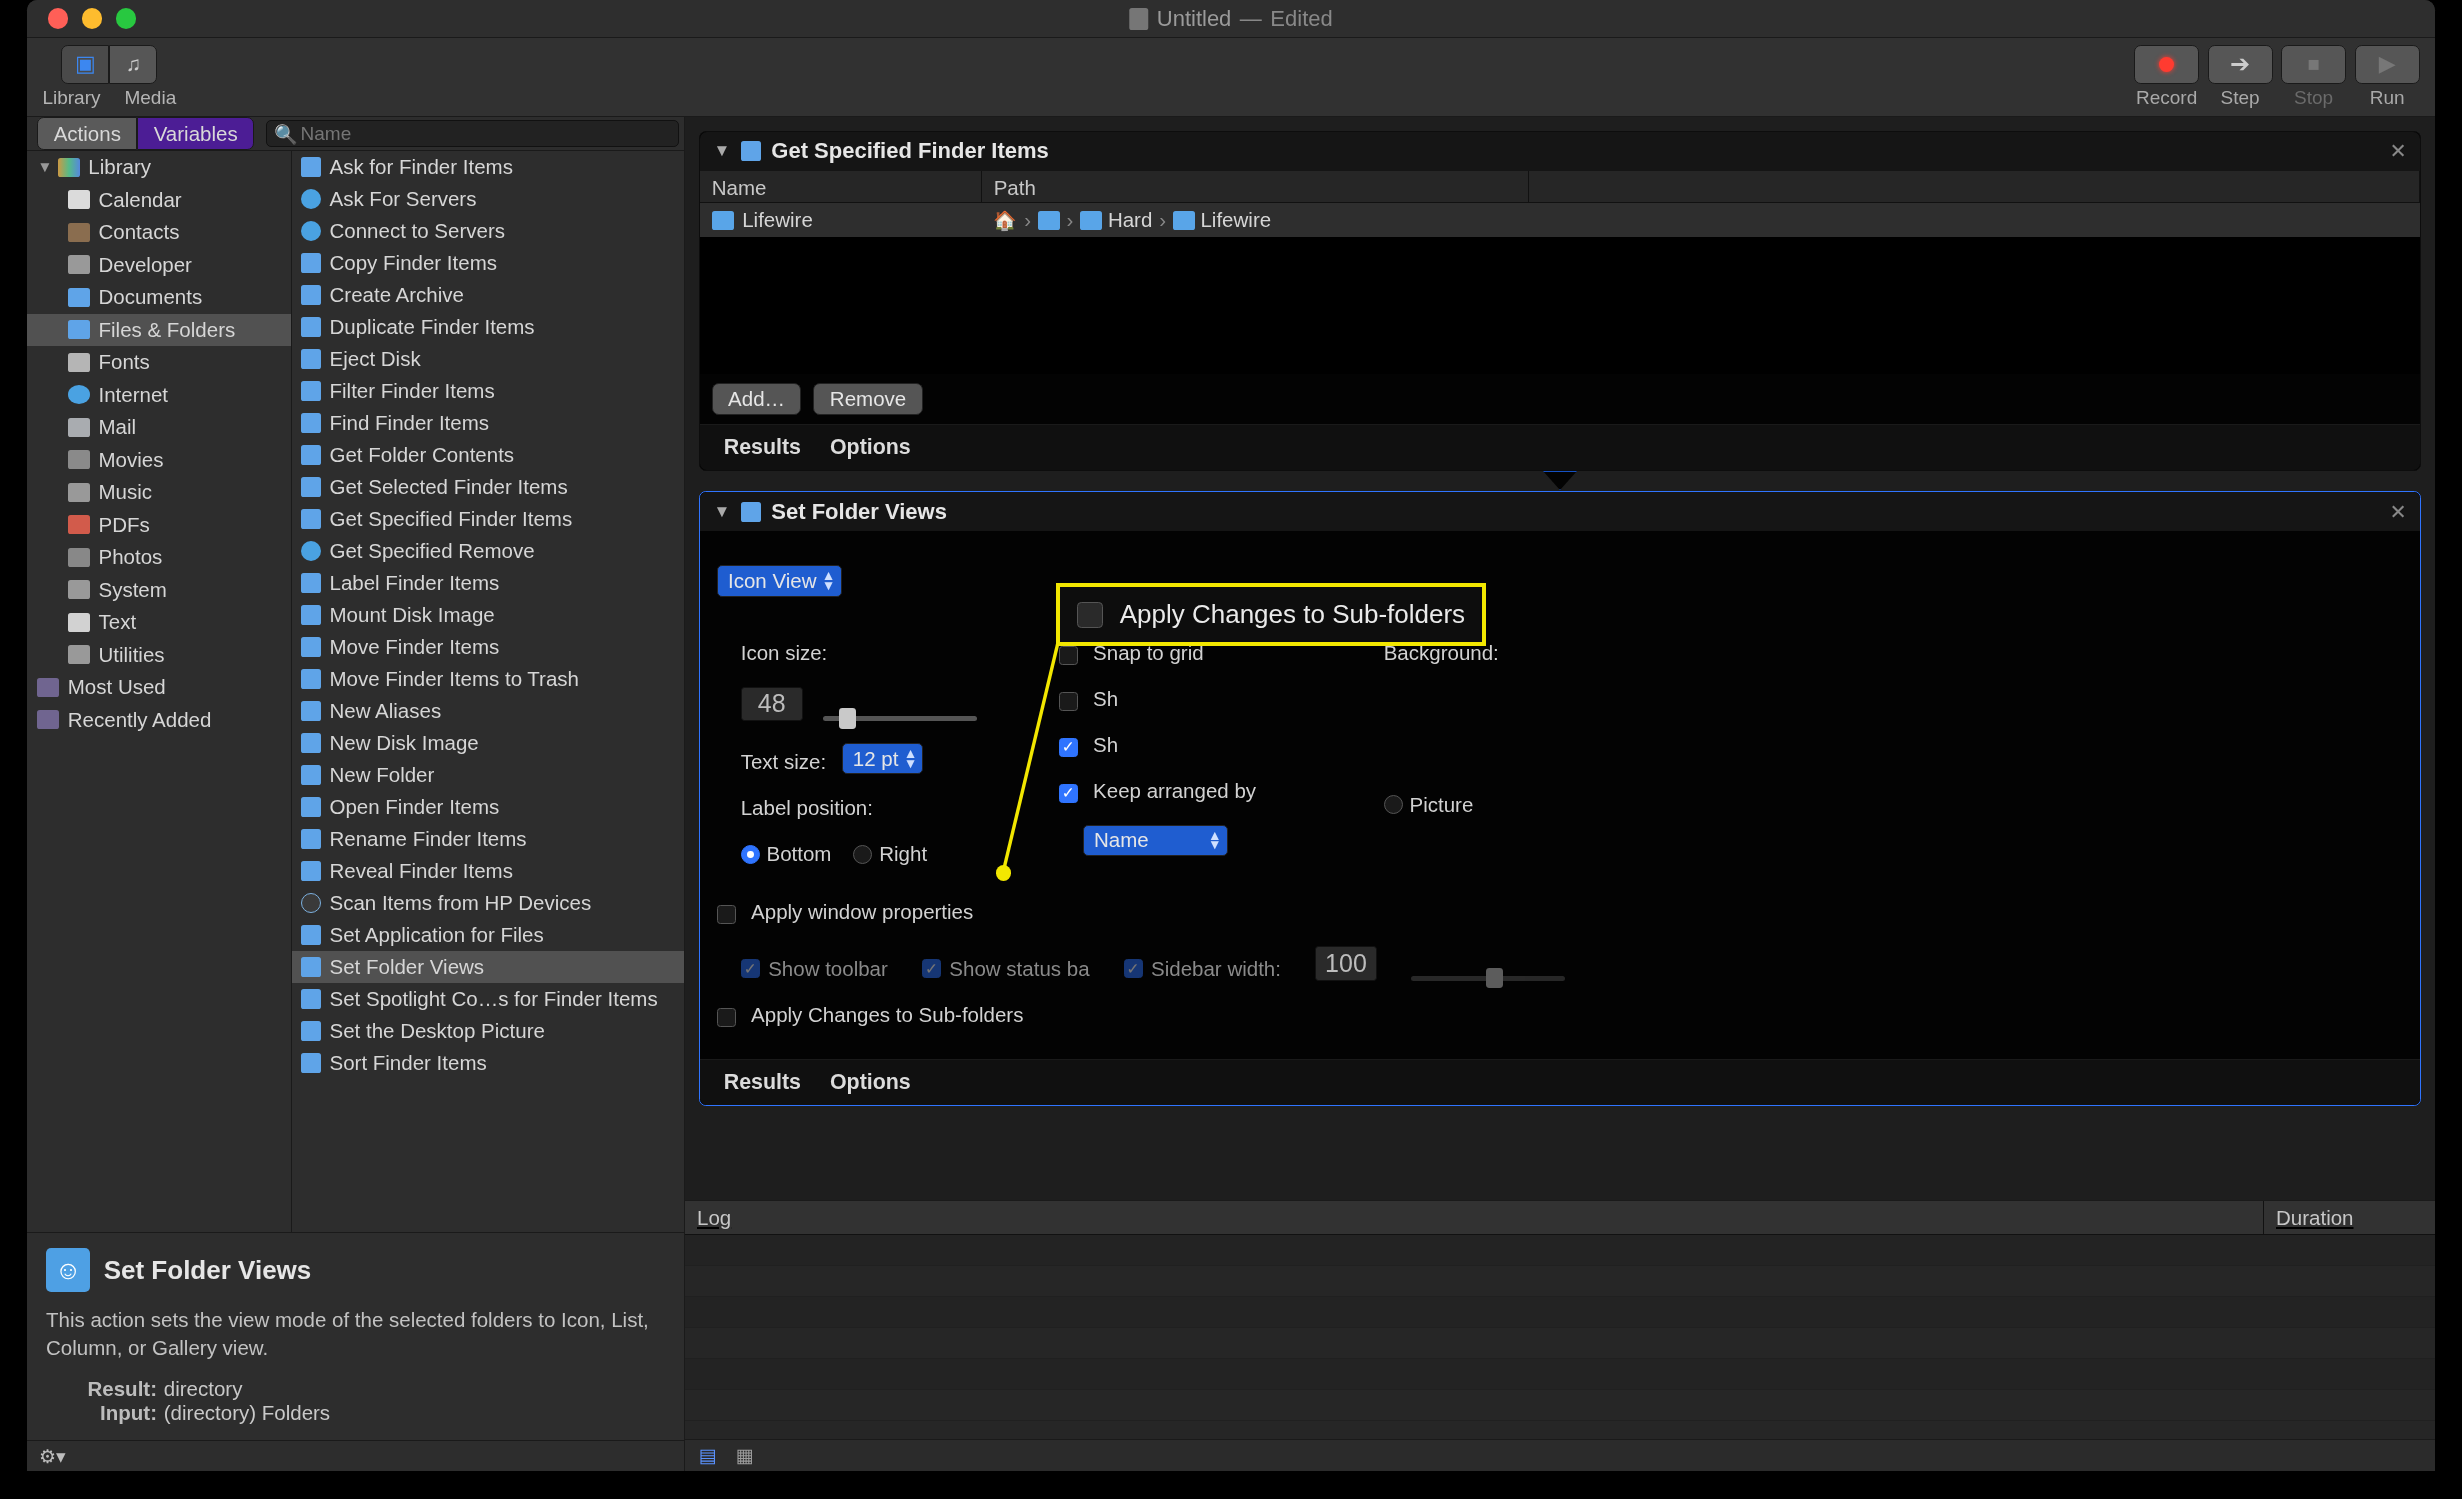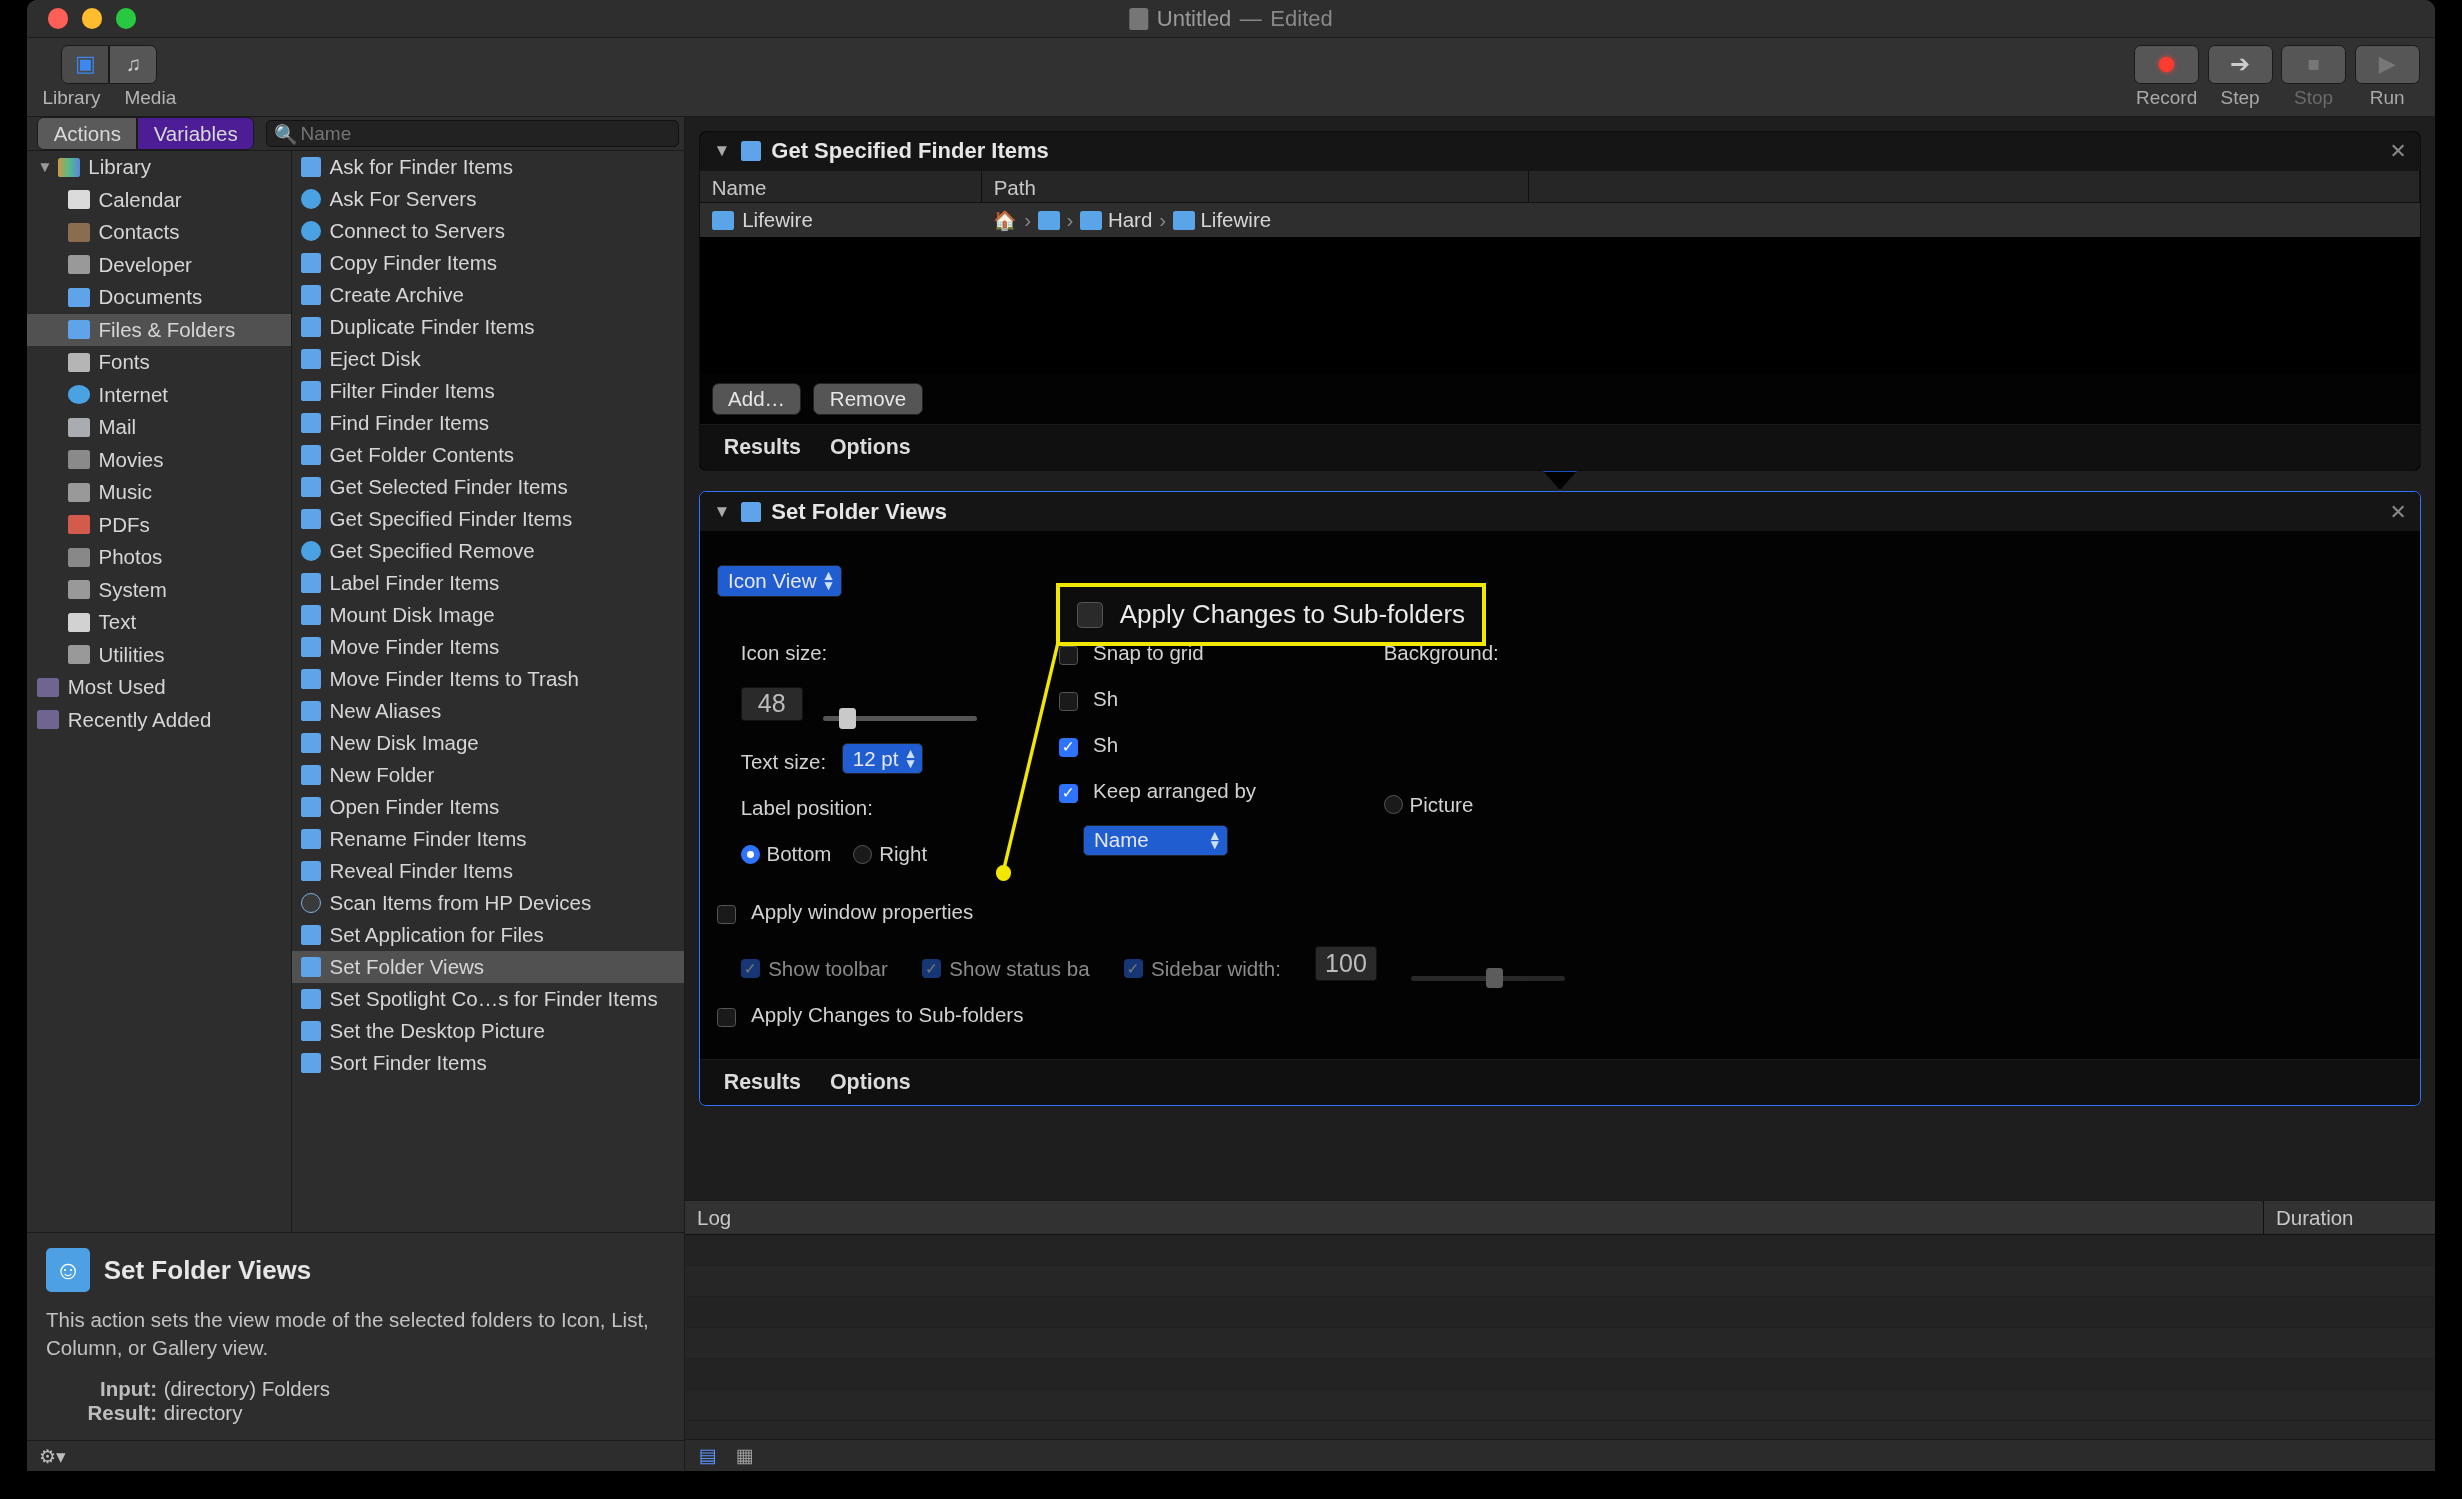--- a/index.html
+++ b/index.html
@@ -166,21 +166,21 @@
   
   .callout{
     position:absolute; border:4.3px solid #f2e700; background:#0d0d0d; padding:12px 17px;
     display:flex; align-items:center; gap:17px; z-index:20;
   }
   .callout .bigcb{width:26px;height:26px;border:0.9px solid #555;border-radius:4.3px;background:#2a2a2a;}
   .callout-label{font-size:26px;color:#eaeaea;}
   .leader-dot{position:absolute; width:15.4px; height:15.4px; border-radius:50%; background:#f2e700; z-index:19;}
   svg.leader{position:absolute; z-index:18; pointer-events:none;}
   
-  .log-panel{height:239px; border-top:0.9px solid #1a1a1a; background:#262626;}
+  .log-panel{height:239px; border-top:0.9px solid #1a1a1a; background:#262626;text-decoration:underline;}
   .log-head{height:34px; display:flex; background:#323232; border-bottom:0.9px solid #111;}
   .log-head .lh{padding:5.1px 12px; color:#c7c7c7; font-size:20.5px;}
   .lh-log{flex:1; border-right:0.9px solid #111;}
   .lh-dur{width:171px;}
   .log-rows .lr{height:31px; border-bottom:0.9px solid #202020;}
   .log-rows .lr:nth-child(odd){background:#232323;}
   .wf-footer{height:32.5px; border-top:0.9px solid #1a1a1a; background:#2b2b2b; display:flex; align-items:center; padding:0 13.7px; gap:19px; color:#9d9d9d;}
   .small-ico{font-size:19px;}
 </style>
 </head>
@@ -455,22 +455,22 @@
             </div>
           </div>
       </div>
       <div class="desc-panel">
         <div class="desc-title-row">
           <div class="desc-icon">☺</div>
           <div class="desc-title">Set Folder Views</div>
         </div>
         <div class="desc-text">This action sets the view mode of the selected folders to Icon, List, Column, or Gallery view.</div>
         <div class="desc-kv">
+          <div><span class="k">Result:</span><span>directory</span></div>
           <div><span class="k">Input:</span><span>(directory) Folders</span></div>
-          <div><span class="k">Result:</span><span>directory</span></div>
         </div>
       </div>
       <div class="sb-footer">
         <span>⚙︎▾</span>
       </div>
     </div>
 
     <div class="workflow">
       <div class="wf-canvas">
 

